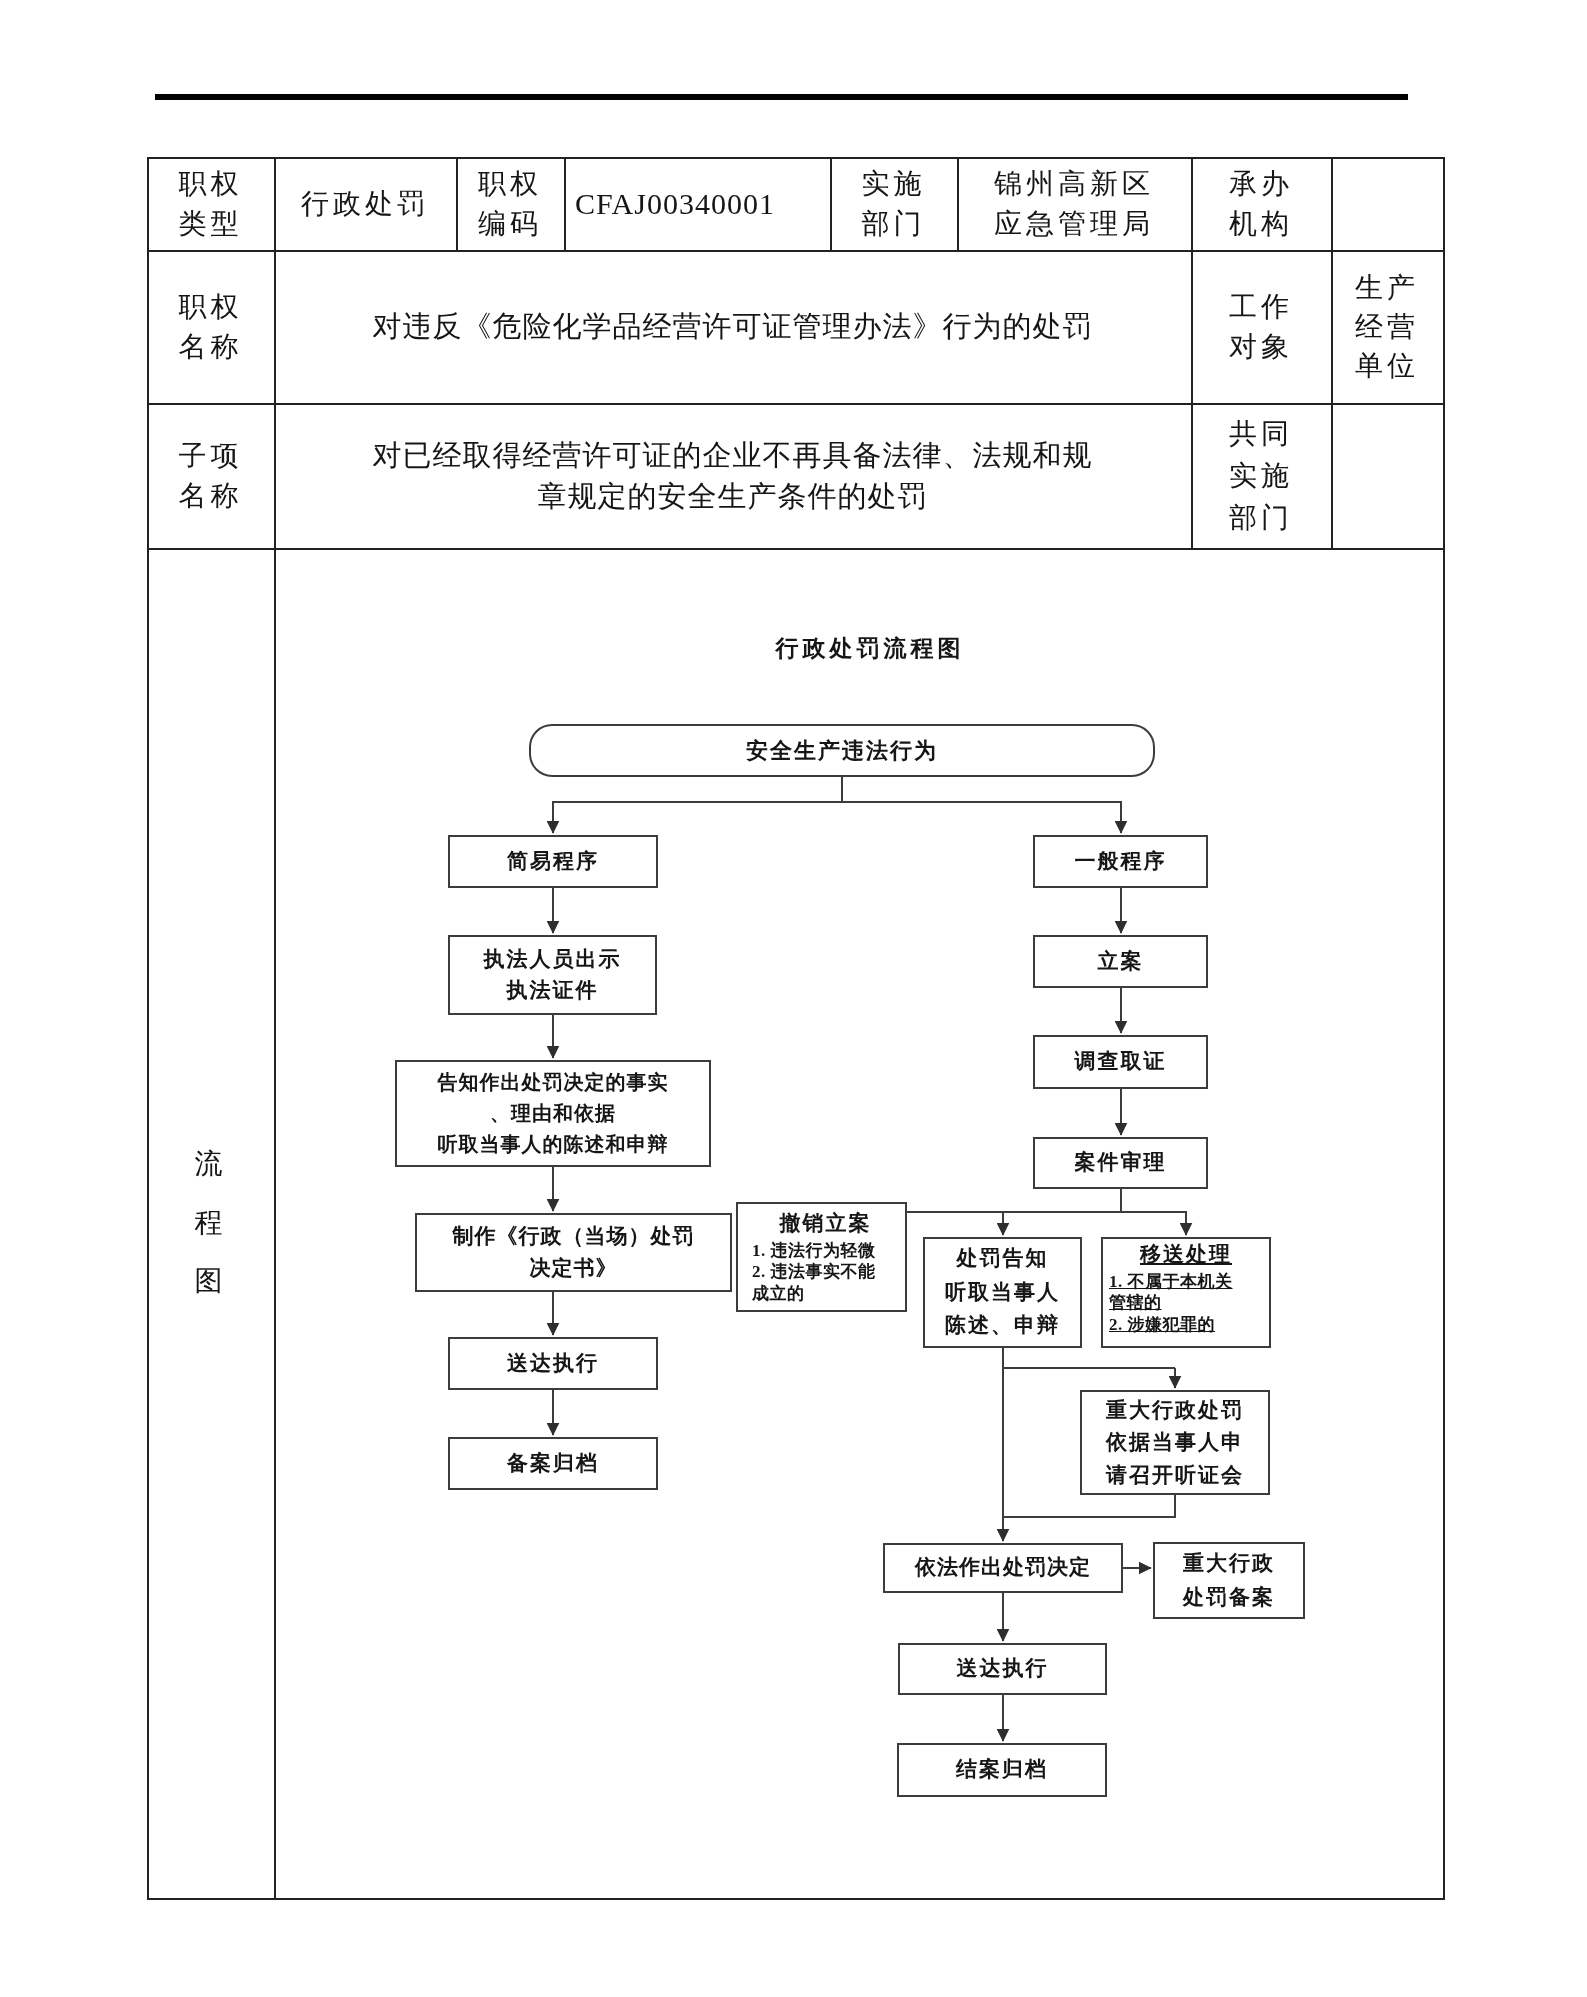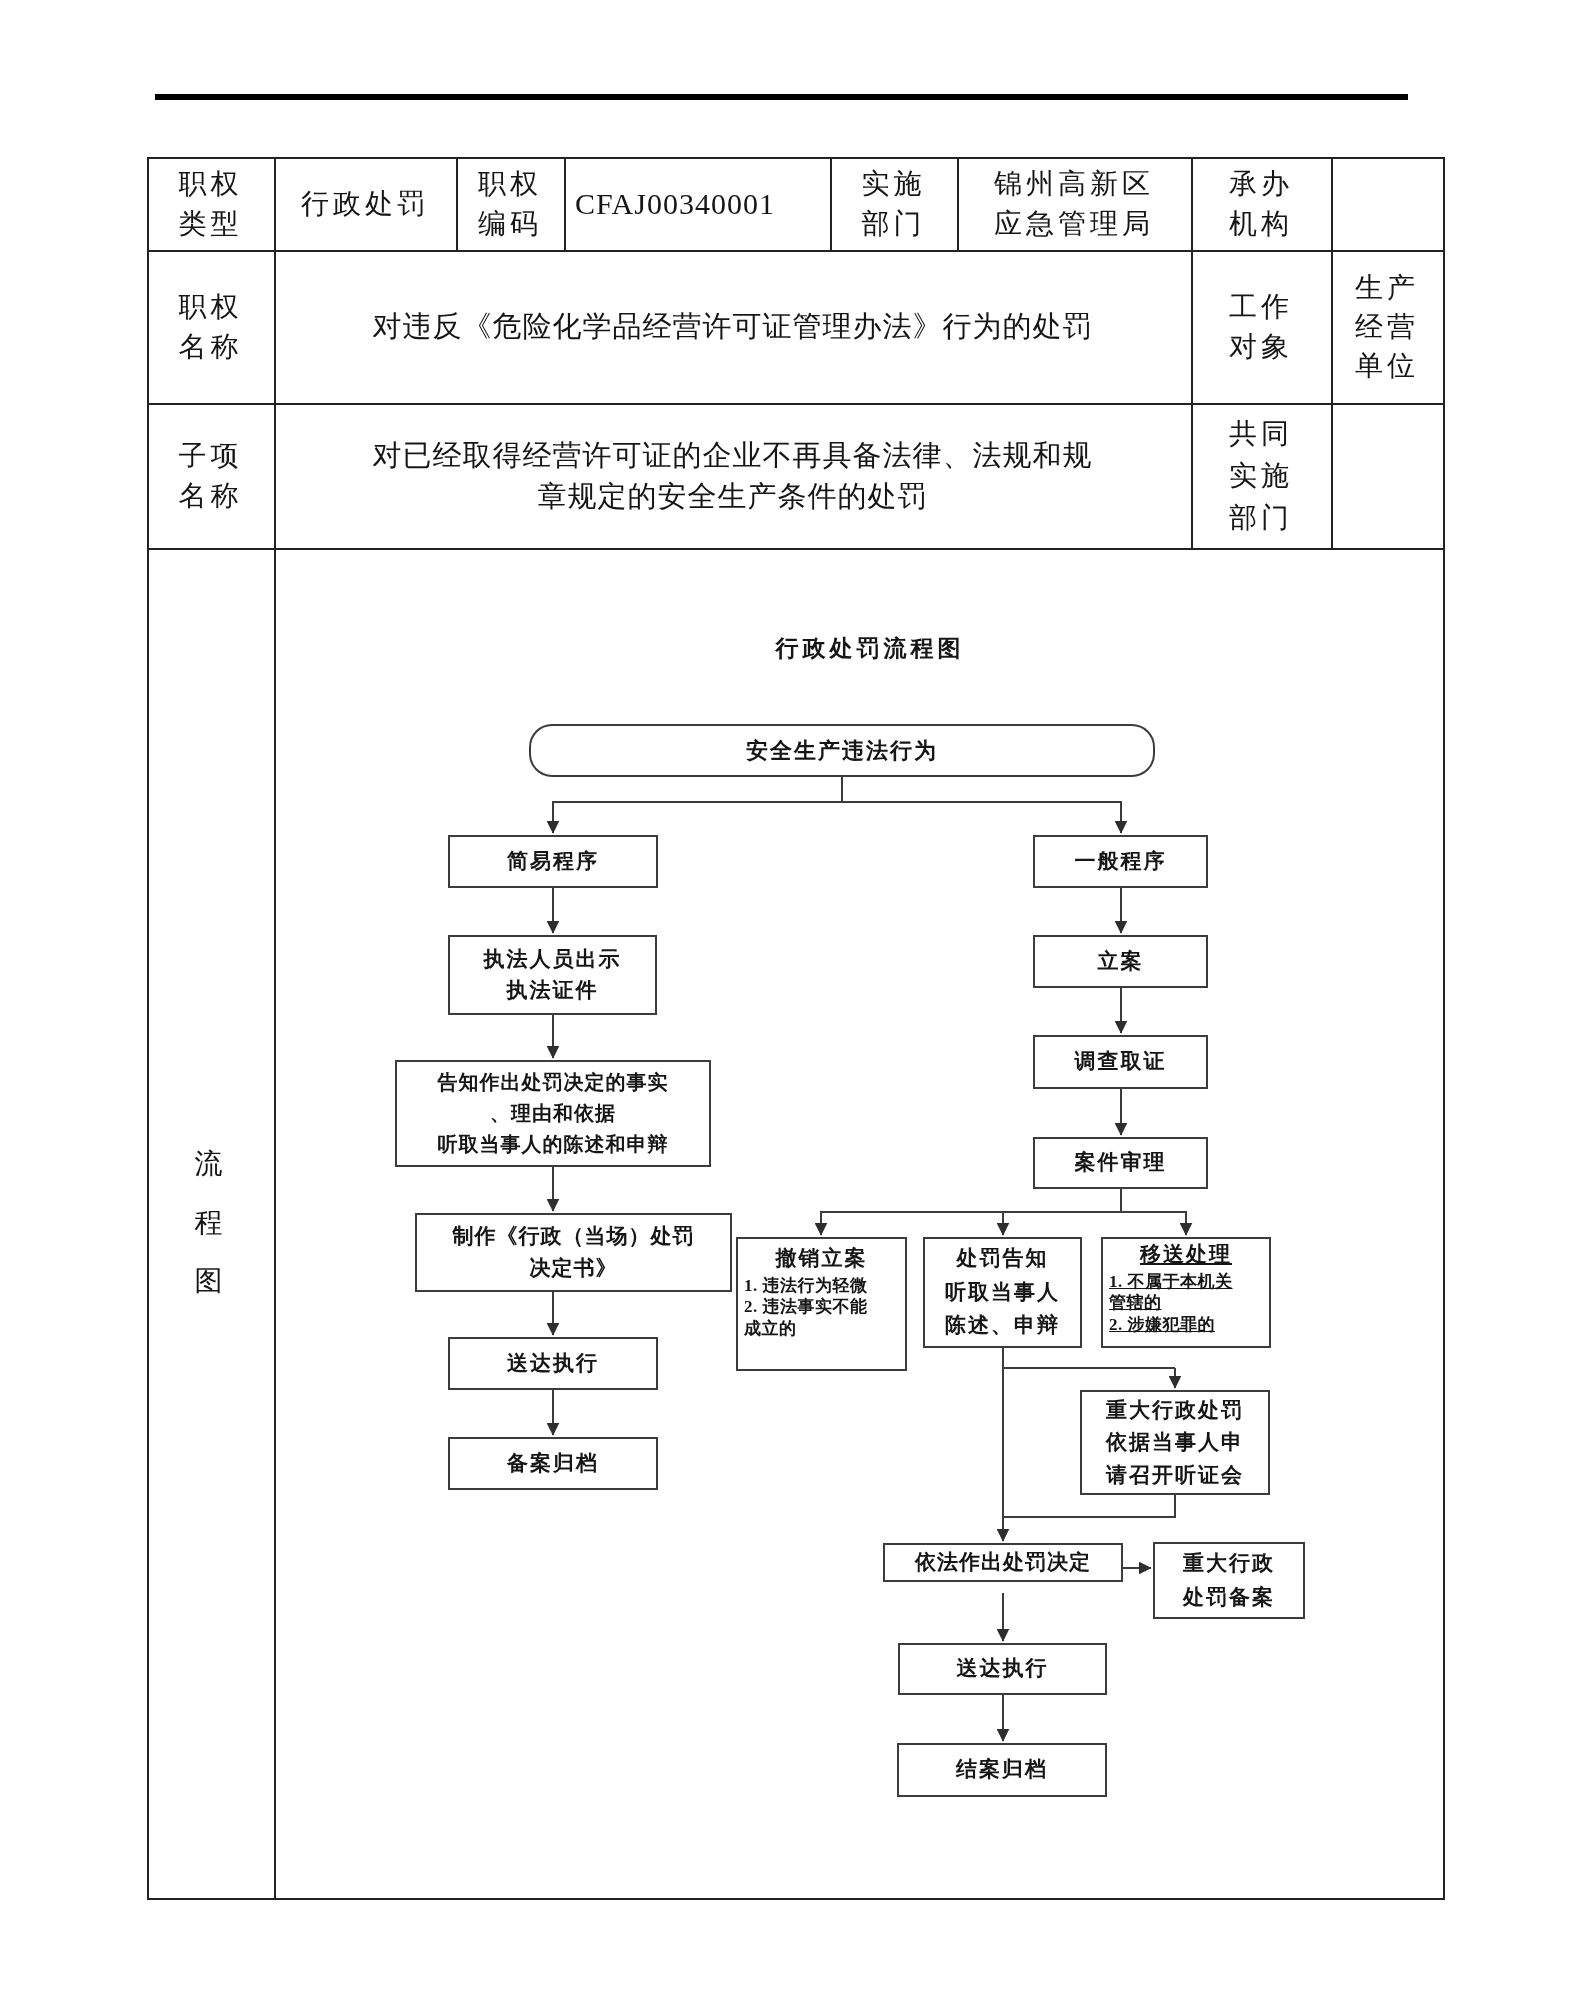--- a/index.html
+++ b/index.html
@@ -150,42 +150,42 @@
 、理由和依据
 听取当事人的陈述和申辩</div>
     <div class="fbox" style="left:122px;top:665px;width:317px;height:79px;letter-spacing:1px;margin-left:20px;">制作《行政（当场）处罚
 决定书》</div>
     <div class="fbox" style="left:175px;top:789px;width:210px;height:53px;">送达执行</div>
     <div class="fbox" style="left:175px;top:889px;width:210px;height:53px;">备案归档</div>
     <div class="fbox" style="left:760px;top:387px;width:175px;height:53px;">立案</div>
     <div class="fbox" style="left:760px;top:487px;width:175px;height:54px;">调查取证</div>
     <div class="fbox" style="left:760px;top:589px;width:175px;height:52px;">案件审理</div>
 
-    <div class="fbox" style="left:463px;top:689px;width:171px;height:134px;justify-content:flex-start;padding-top:4px;">
+    <div class="fbox" style="left:463px;top:654px;width:171px;height:110px;justify-content:flex-start;padding-top:4px;padding-left:8px;">
       <div>撤销立案</div>
       <div class="notes">1. 违法行为轻微
 2. 违法事实不能
 成立的</div>
     </div>
 
     <div class="fbox" style="left:650px;top:689px;width:159px;height:111px;line-height:1.6;">处罚告知
 听取当事人
 陈述、申辩</div>
 
     <div class="fbox" style="left:828px;top:689px;width:170px;height:111px;justify-content:flex-start;text-decoration:underline;">
       <div>移送处理</div>
       <div class="notes">1. 不属于本机关
 管辖的
 2. 涉嫌犯罪的</div>
     </div>
 
     <div class="fbox" style="left:807px;top:842px;width:190px;height:105px;line-height:1.55;">重大行政处罚
 依据当事人申
 请召开听证会</div>
-    <div class="fbox" style="left:610px;top:995px;width:240px;height:39px;letter-spacing:1px;">依法作出处罚决定</div>
+    <div class="fbox" style="left:610px;top:995px;width:240px;height:50px;letter-spacing:1px;">依法作出处罚决定</div>
     <div class="fbox" style="left:880px;top:994px;width:152px;height:77px;line-height:1.6;">重大行政
 处罚备案</div>
     <div class="fbox" style="left:625px;top:1095px;width:209px;height:52px;">送达执行</div>
     <div class="fbox" style="left:624px;top:1195px;width:210px;height:54px;">结案归档</div>
 
   </div>
 
 </div>
 
 </body></html>

